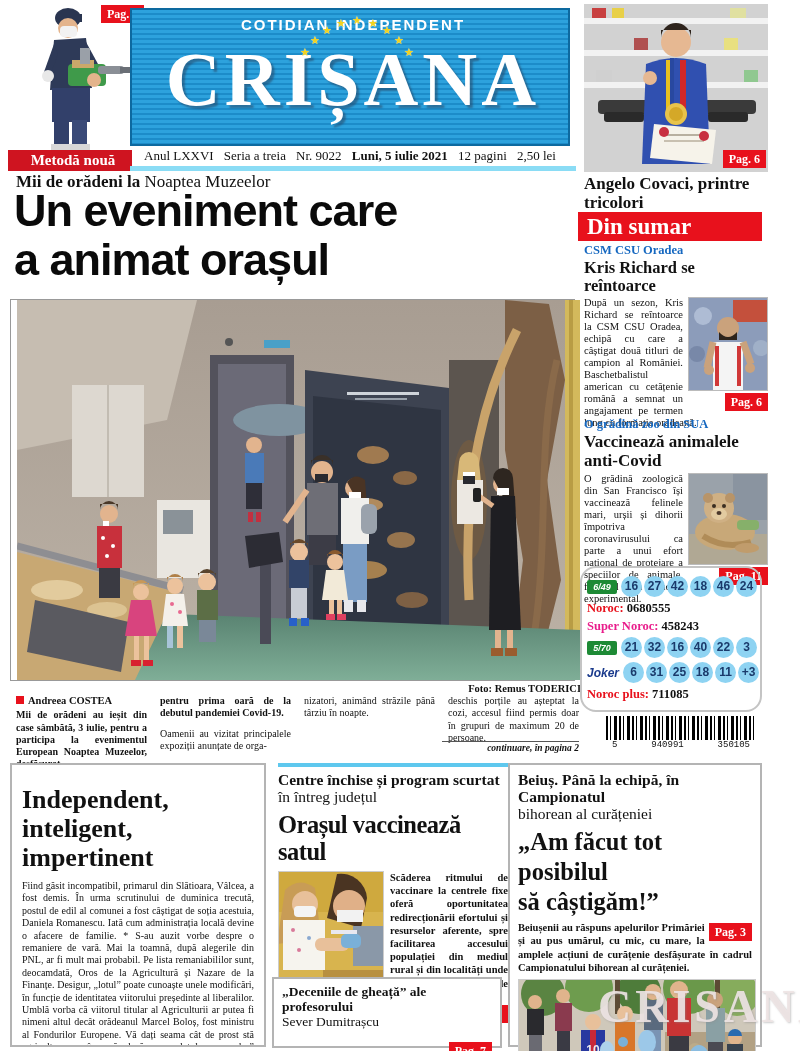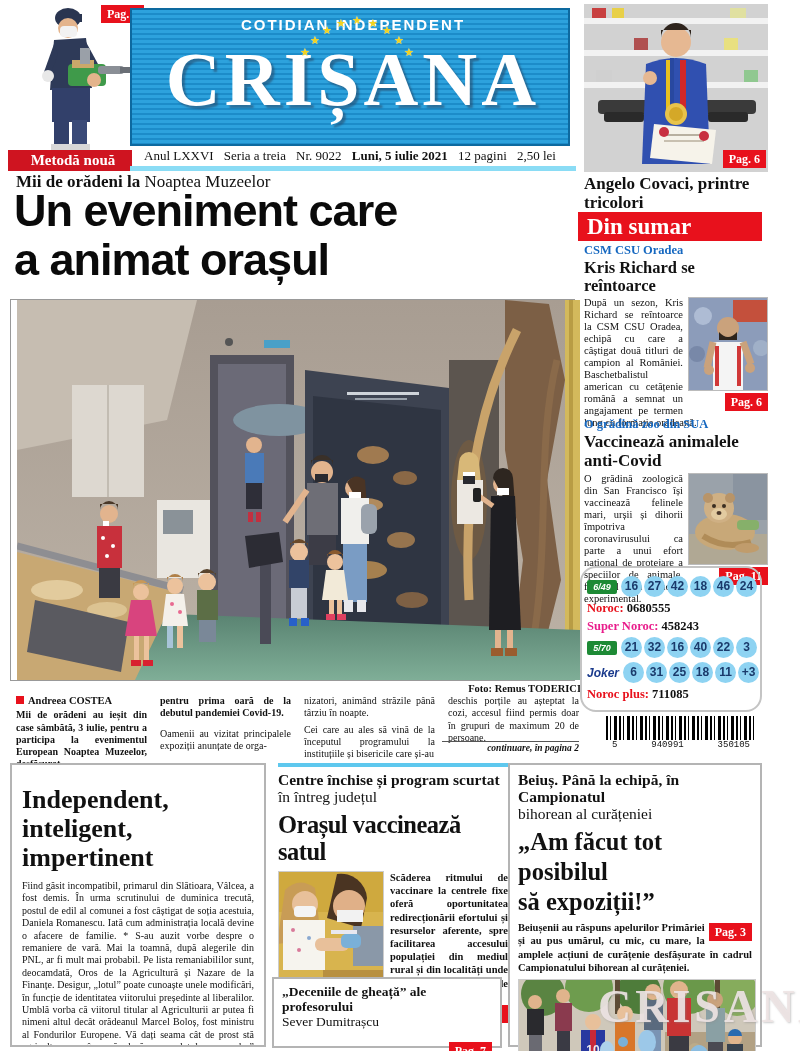--- a/index.html
+++ b/index.html
@@ -301,21 +301,20 @@
   <div class="abs leadcol c1">
     <div class="byline-row"><span class="sq"></span><span>Andreea COSTEA</span></div>
     <div style="font-weight:bold;">Mii de orădeni au ieșit din case sâmbătă, 3 iulie, pentru a participa la evenimentul European Noaptea Muzeelor, desfășurat</div>
   </div>
   <div class="abs leadcol c2">
     <div style="font-weight:bold;margin-bottom:8px;">pentru prima oară de la debutul pandemiei Covid-19.</div>
     <div>Oamenii au vizitat principalele expoziții anunțate de orga-</div>
   </div>
   <div class="abs leadcol c3">
     <div style="margin-bottom:4px;">nizatori, animând străzile până târziu în noapte.</div>
-    <div>Cei care au ales să vină de la începutul programului la instituțiile și bisericile care și-au</div>
   </div>
   <div class="abs leadcol c4">
     <div>deschis porțile au așteptat la cozi, accesul fiind permis doar în grupuri de maximum 20 de persoane.</div>
   </div>
   <div class="abs contin">continuare, în pagina 2</div>
 
   <div class="abs sb angelo">
     <svg width="184" height="168" viewBox="0 0 184 168">
       <rect width="184" height="168" fill="#d2d2d2"></rect>
       <rect x="0" y="14" width="184" height="6" fill="#f2f2f2"></rect>
@@ -497,21 +496,21 @@
     <div class="bk2">Sever Dumitrașcu</div>
     <span class="red-tag">Pag. 7</span>
 
   </div>
 
   <div class="abs box beius">
     <div class="be-kick1">Beiuș. Până la echipă, în Campionatul</div>
     <div class="be-kick2">bihorean al curățeniei</div>
     <div class="be-head">
       <div>„Am făcut tot posibilul</div>
-      <div>să expoziții!”</div>
+      <div>să câștigăm!”</div>
     </div>
     <div class="be-body">
       <span class="red-tag">Pag. 3</span>
       <span>Beiușenii au răspuns apelurilor Primăriei și au pus umărul, cu mic, cu mare, la amplele acțiuni de curățenie desfășurate în cadrul Campionatului bihorean al curățeniei.</span>
     </div>
     <svg class="be-photo" width="236" height="112" viewBox="0 0 236 112">
       <rect width="236" height="112" fill="#cfc8ba"></rect>
       <circle cx="24" cy="14" r="22" fill="#5a8442"></circle>
         <circle cx="70" cy="8" r="24" fill="#6e9c4e"></circle>
       <circle cx="120" cy="12" r="22" fill="#4e7c3a"></circle>

